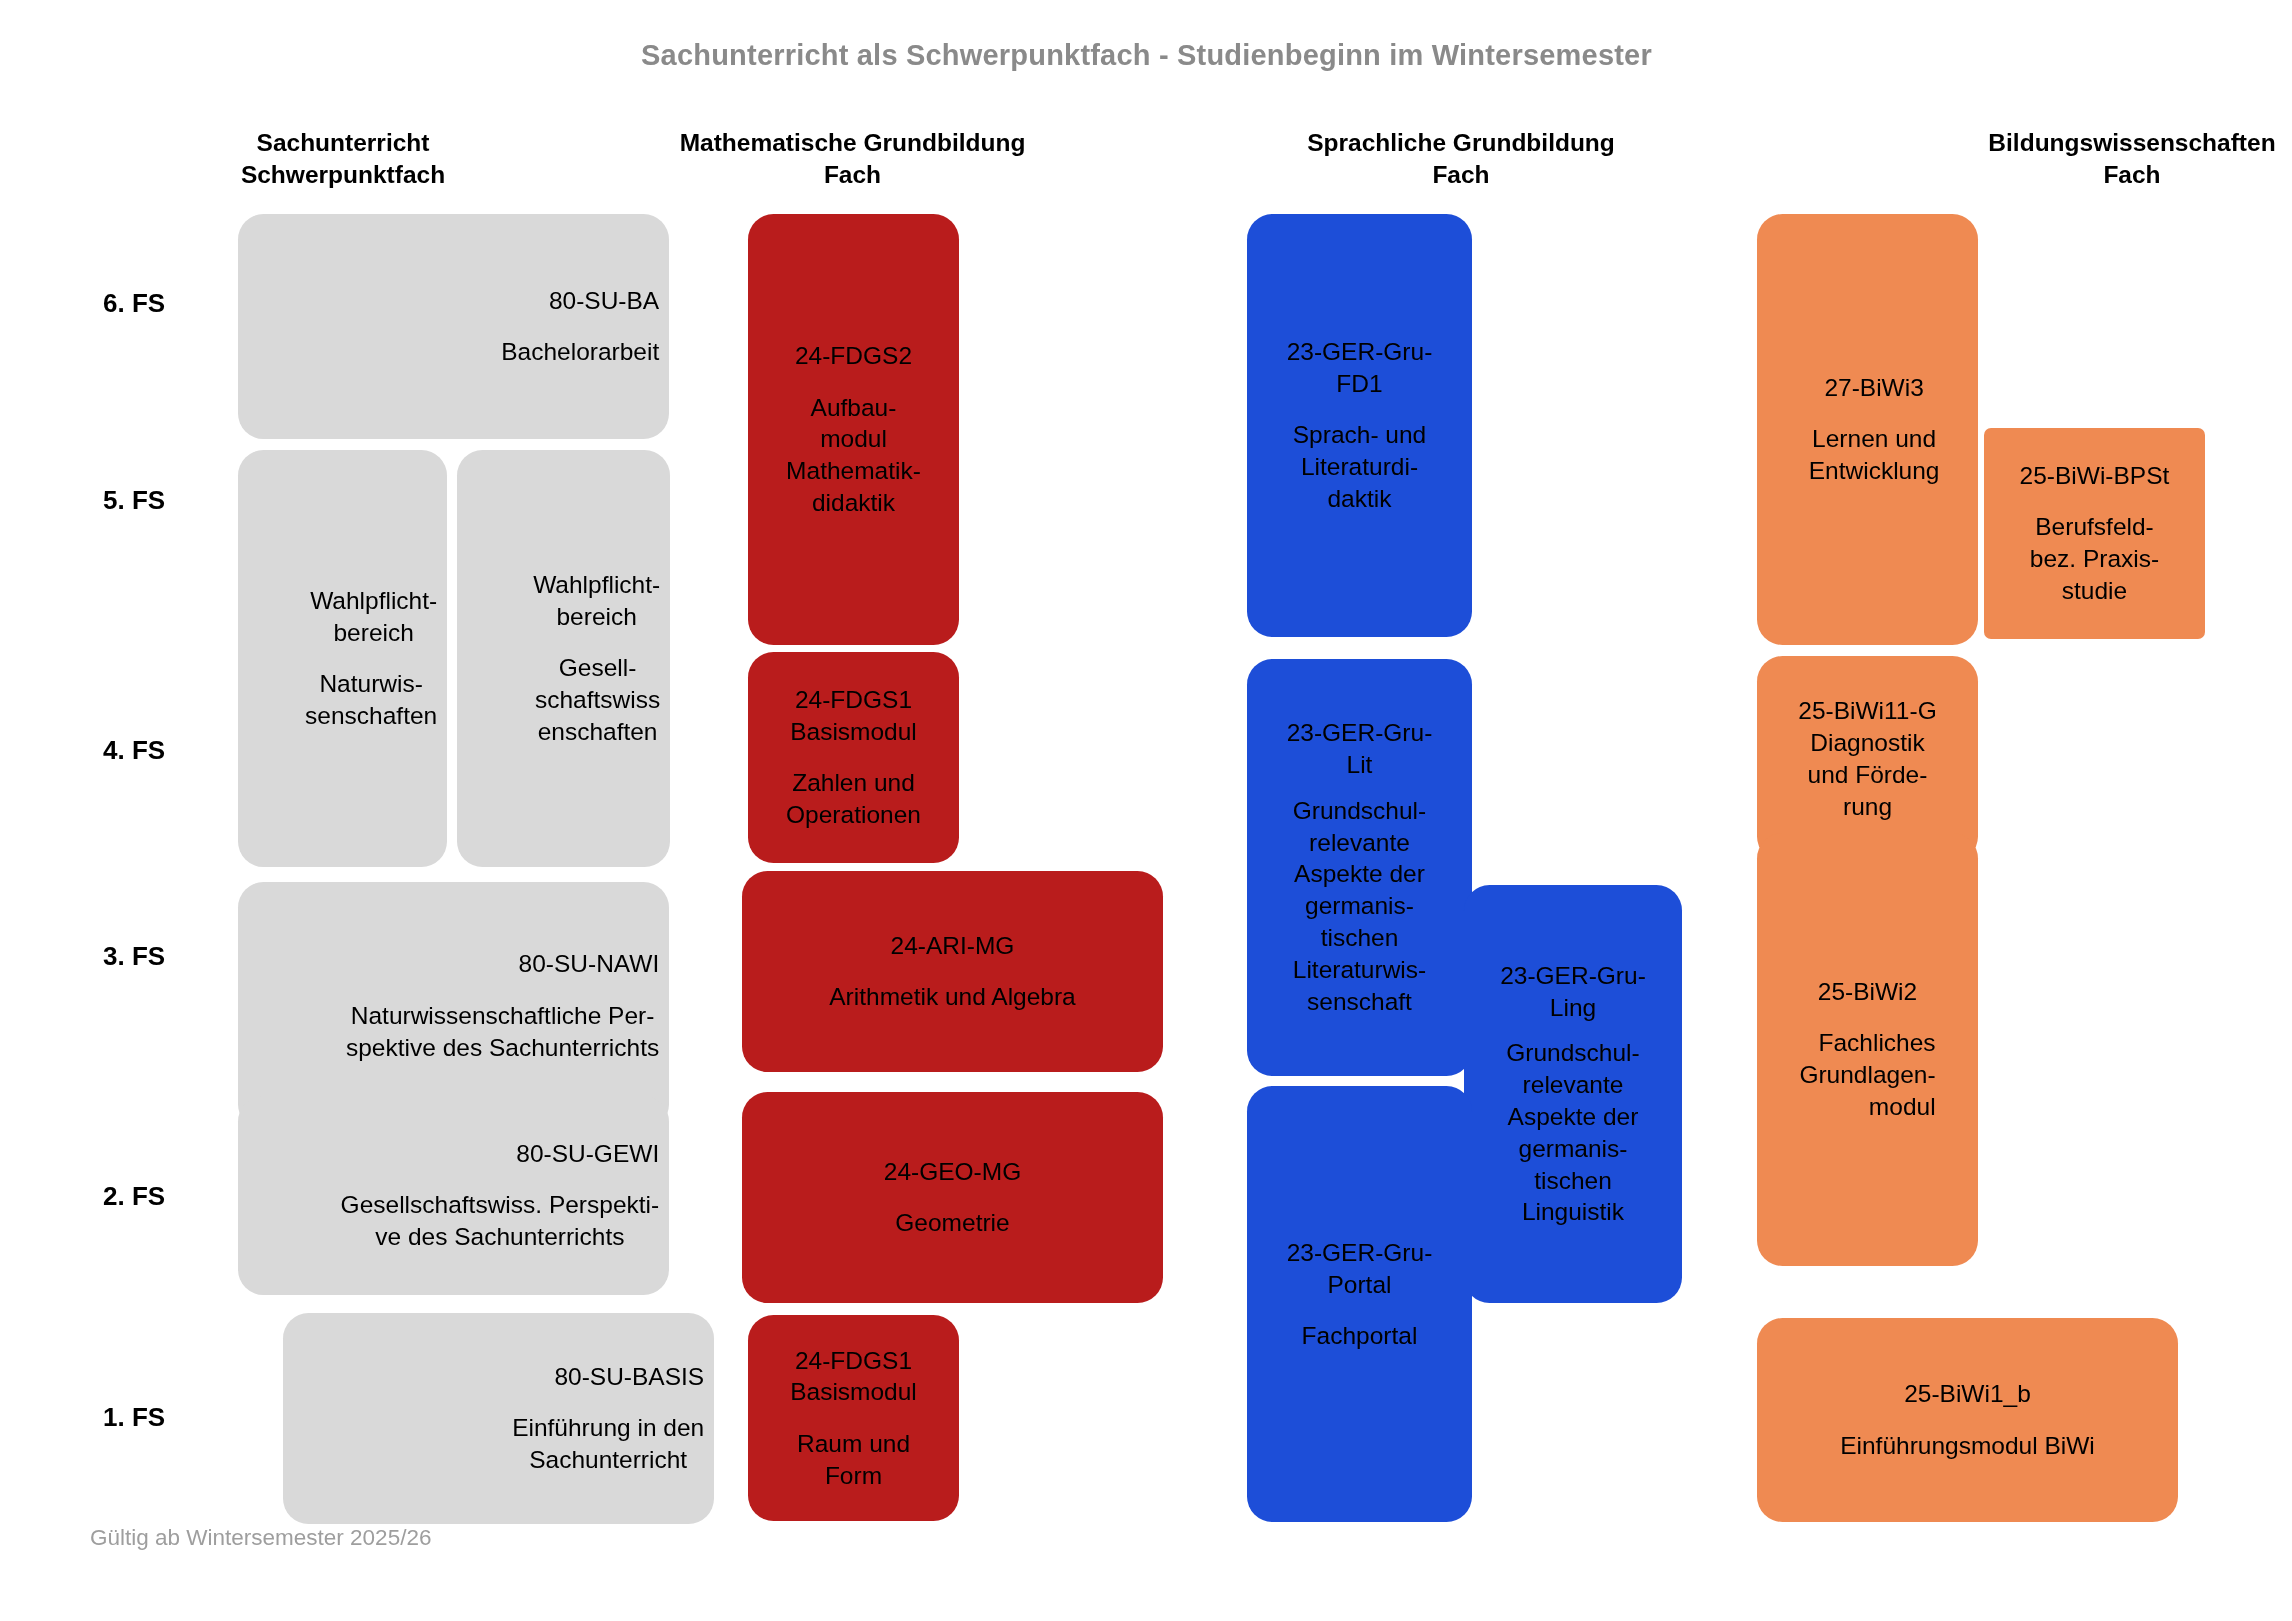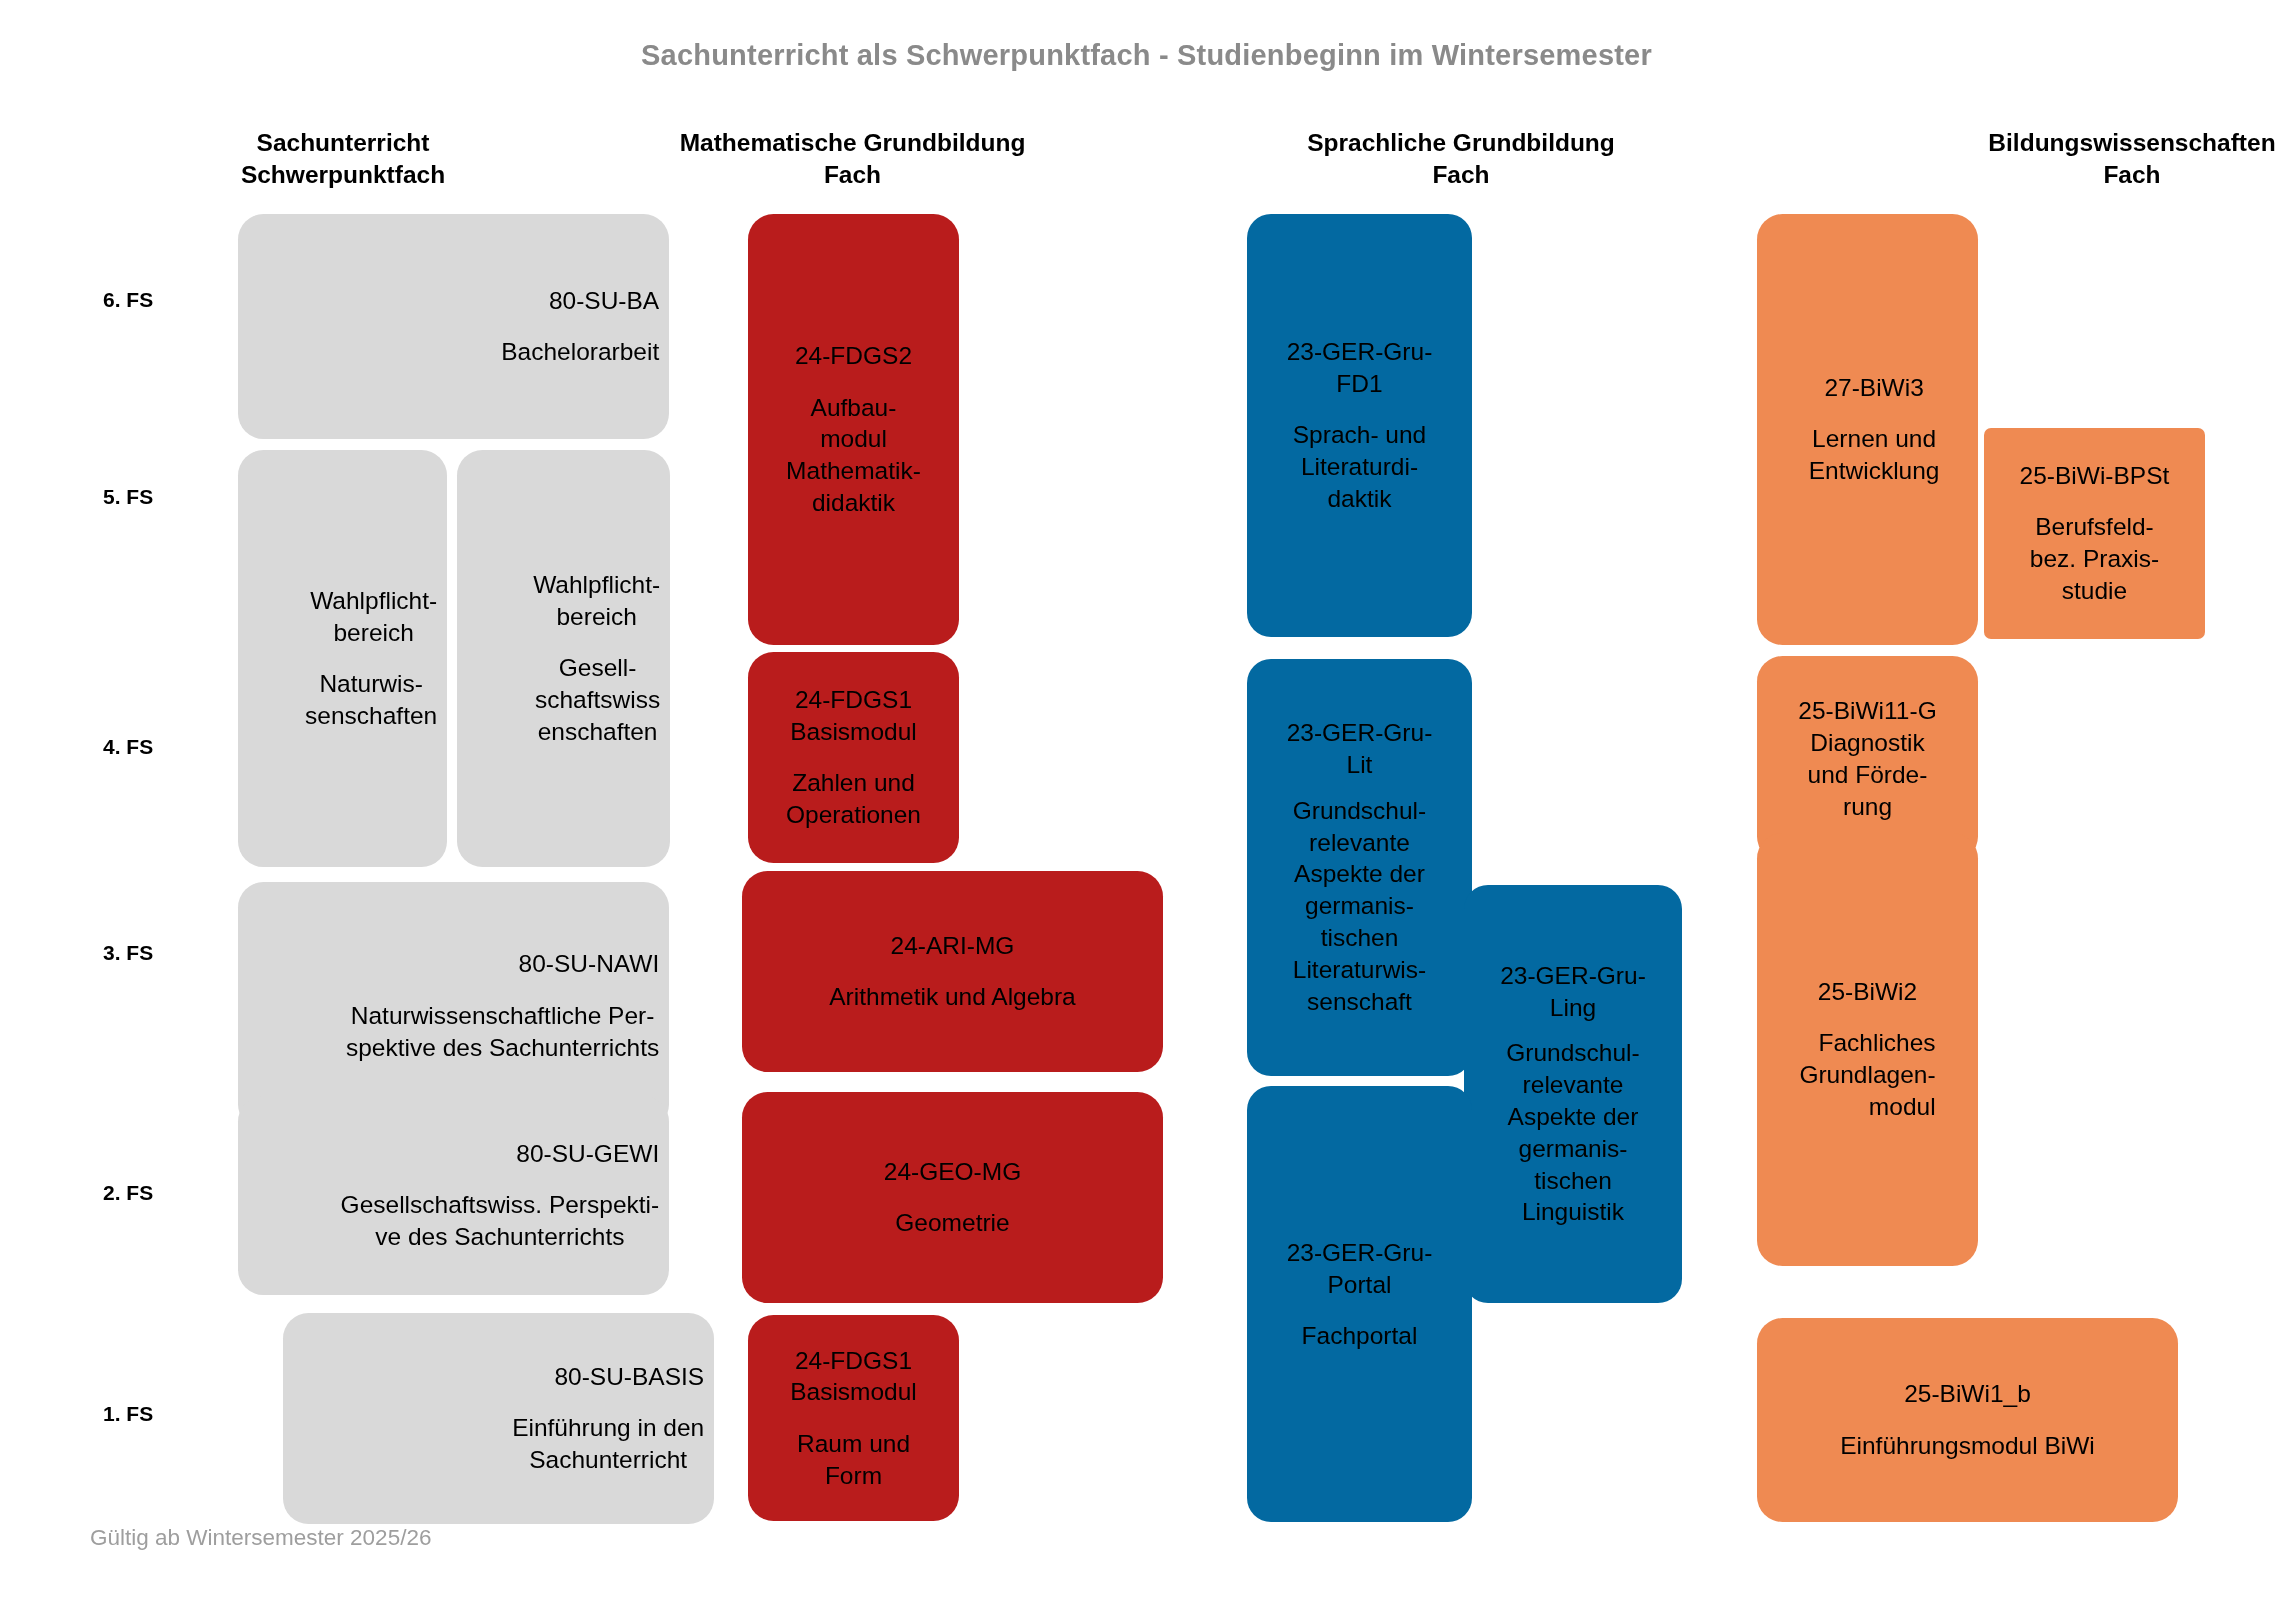--- a/index.html
+++ b/index.html
@@ -28,21 +28,21 @@
     position:absolute;
     text-align:center;
     font-size:24.5px;
     font-weight:bold;
     color:#000;
     line-height:1.32;
   }
 
   .fs-label{
     position:absolute;
-    font-size:21px;
+    font-size:26px;
     font-weight:bold;
     color:#000;
     text-align:left;
     white-space:nowrap;
   }
 
   .card{
     position:absolute;
     border-radius:25.5px;
     box-sizing:border-box;
@@ -57,21 +57,21 @@
     padding:5.9px 9.8px;
     overflow:hidden;
   }
   .card .code{white-space:pre-line;}
   .card .name{white-space:pre-line;}
   .card .gap{height:19.6px;flex:0 0 auto;}
   .card.tight .gap{height:0px;}
 
   .grey{background:#d9d9d9;align-items:flex-end;}
   .gold{background:#b91c1c;}
-  .blue{background:#0369a1;border-radius:24px;}
+  .blue{background:#1d4ed8;}
   .orange{background:#ef8a52;}
 
   .footnote{
     position:absolute;
     left:90px;top:1525px;
     font-size:22.5px;
     color:#9e9e9e;
     white-space:nowrap;
   }
 </style>

